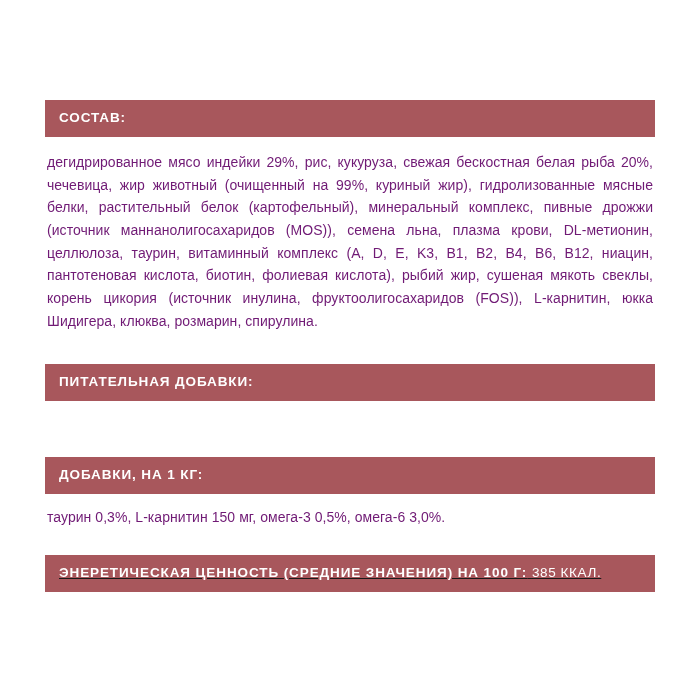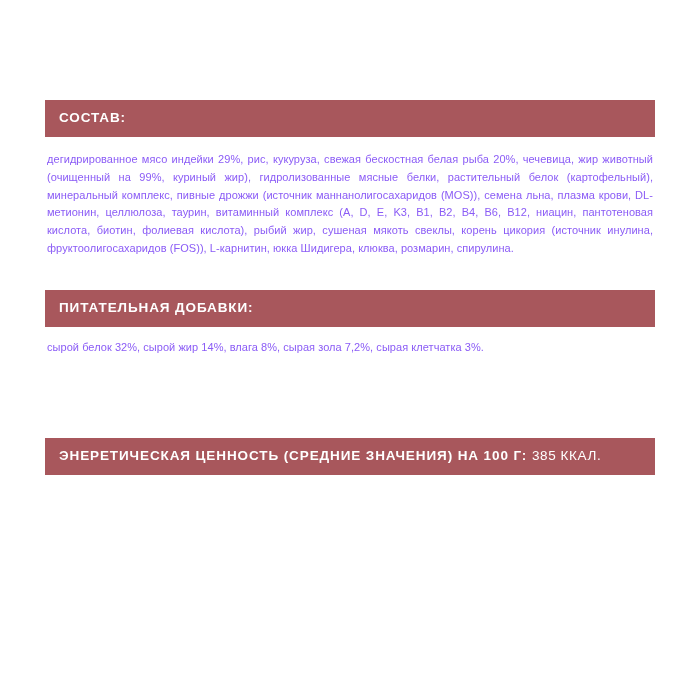--- a/index.html
+++ b/index.html
@@ -32,59 +32,63 @@
     letter-spacing: 0.9px;
     padding: 10px 12px 10px 14px;
     line-height: 1.25;
     box-sizing: border-box;
   }
   .bar .bar-suffix {
     font-weight: normal;
     letter-spacing: 0.6px;
   }
   .body-text {
-    font-size: 11px;
+    font-size: 14px;
     line-height: 1.62;
-    color: #8b5cf6;
+    color: #701a75;
     text-align: justify;
     padding: 12px 2px 0 2px;
     letter-spacing: 0.05px;
   }
   .gap-lg { height: 32px; }
   .gap-md { height: 28px; }
   .gap-sm { height: 26px; }
   .first-body {
     padding-top: 14px;
   }
   .last-bar {
     margin-top: 0;
+    text-decoration: underline;
   }
 </style>
 </head>
 <body>
 
 <div class="page">
 
   <div class="section">
     <div class="bar">СОСТАВ:</div>
     <div class="body-text first-body">дегидрированное мясо индейки 29%, рис, кукуруза, свежая бескостная белая рыба 20%, чечевица, жир животный (очищенный на 99%, куриный жир), гидролизованные мясные белки, растительный белок (картофельный), минеральный комплекс, пивные дрожжи (источник маннанолигосахаридов (MOS)), семена льна, плазма крови, DL-метионин, целлюлоза, таурин, витаминный комплекс (A, D, E, K3, B1, B2, B4, B6, B12, ниацин, пантотеновая кислота, биотин, фолиевая кислота), рыбий жир, сушеная мякоть свеклы, корень цикория (источник инулина, фруктоолигосахаридов (FOS)), L-карнитин, юкка Шидигера, клюква, розмарин, спирулина.</div>
   </div>
 
   <div class="gap-lg"></div>
 
   <div class="section">
     <div class="bar">ПИТАТЕЛЬНАЯ ДОБАВКИ:</div>
-    <div class="body-text">сырой белок 32%, сырой жир 14%, влага 8%, сырая зола 7,2%, сырая клетчатка 3%.</div>
   </div>
 
   <div class="gap-md"></div>
 
 
   <div class="gap-md"></div>
 
+  <div class="section">
+    <div class="bar">ДОБАВКИ, НА 1 КГ:</div>
+    <div class="body-text">таурин 0,3%, L-карнитин 150 мг, омега-3 0,5%, омега-6 3,0%.</div>
+  </div>
 
   <div class="gap-sm"></div>
 
   <div class="section last-bar">
     <div class="bar"><span>ЭНЕРЕТИЧЕСКАЯ ЦЕННОСТЬ (СРЕДНИЕ ЗНАЧЕНИЯ) НА 100 Г:</span> <span class="bar-suffix">385 ККАЛ.</span></div>
   </div>
 
 </div>
 
 </body></html>

